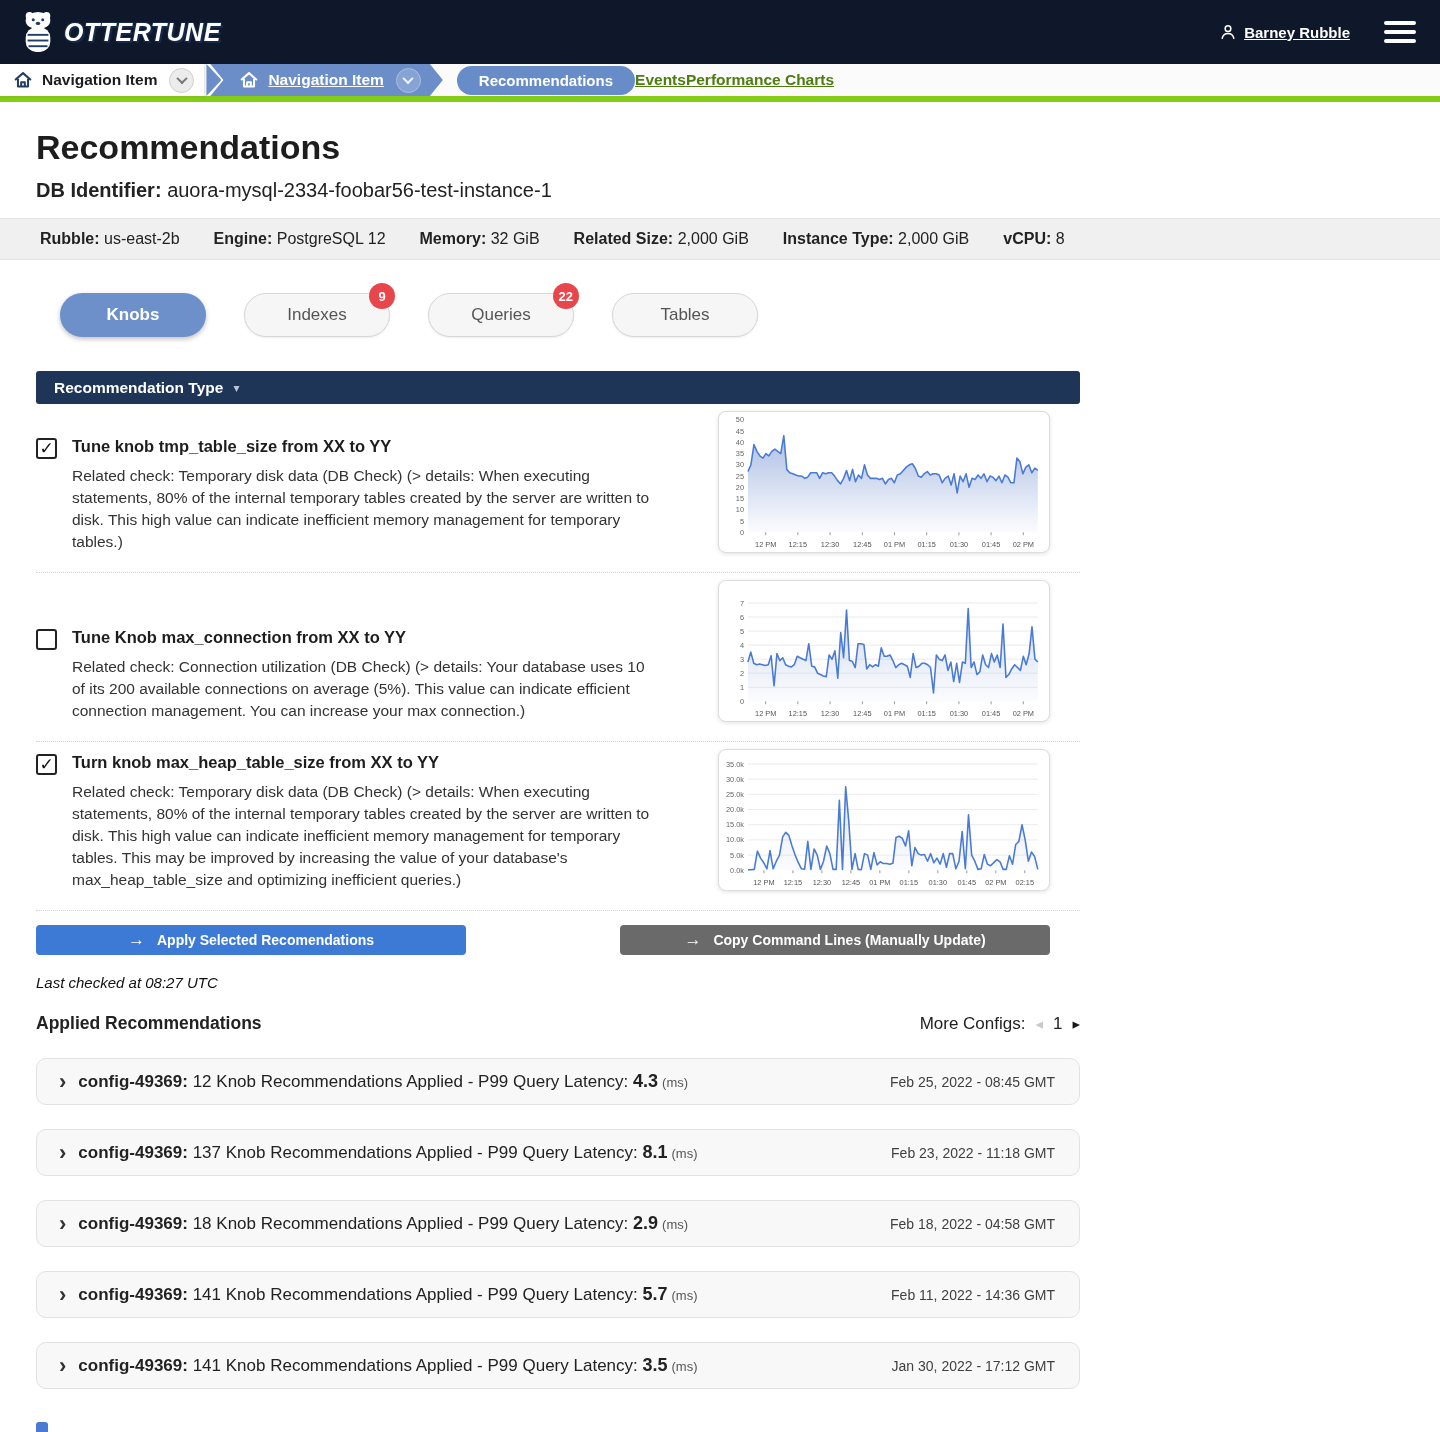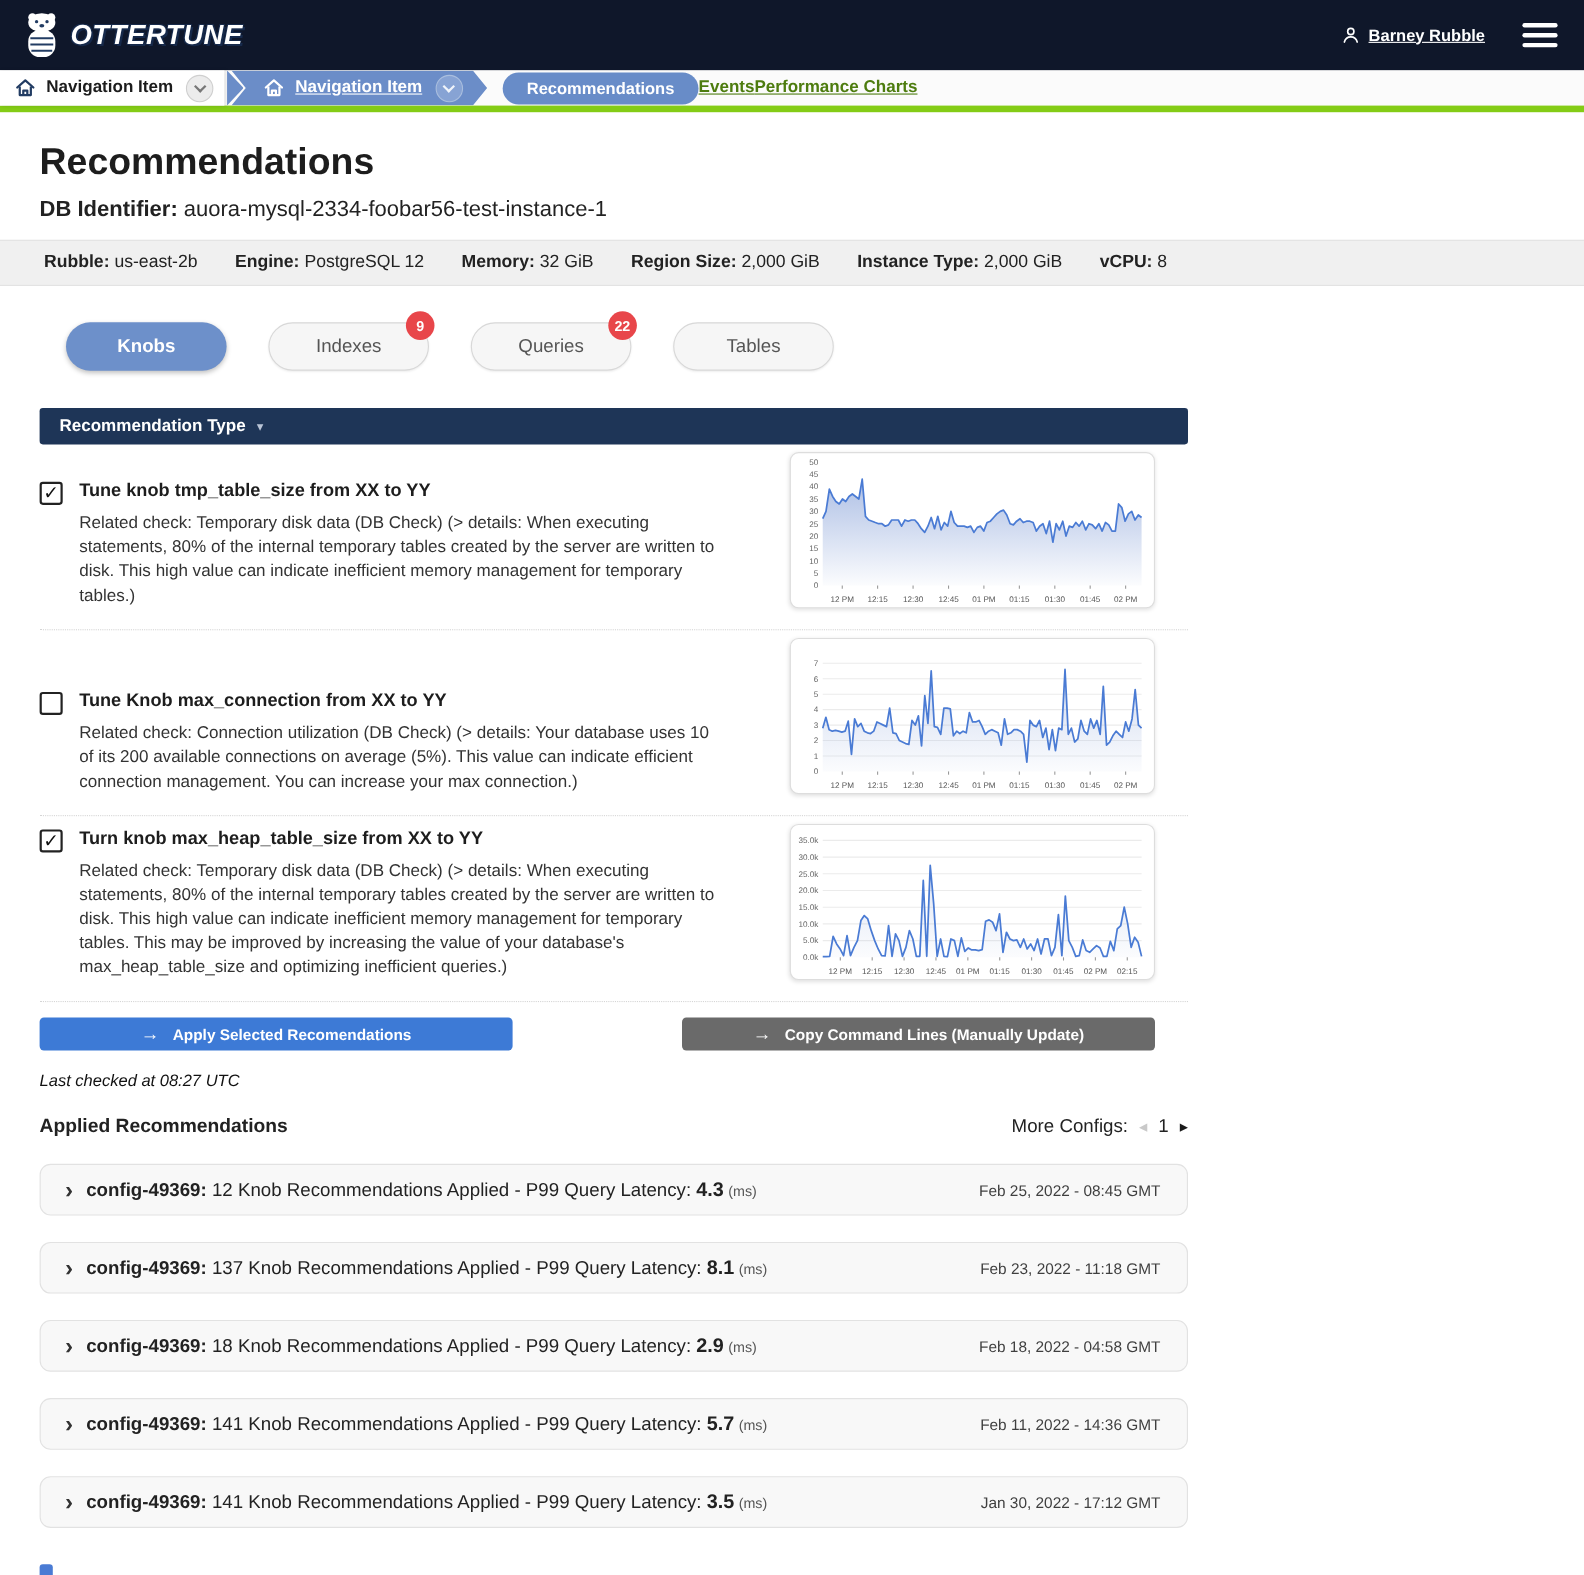--- a/index.html
+++ b/index.html
@@ -182,21 +182,21 @@
   <h1>Recommendations</h1>
   <div class="dbline">
     <b>DB Identifier:</b>
     <span>auora-mysql-2334-foobar56-test-instance-1</span>
   </div>
 
   <div class="infobar">
     <span><b>Rubble:</b> <span>us-east-2b</span></span>
     <span><b>Engine:</b> <span>PostgreSQL 12</span></span>
     <span><b>Memory:</b> <span>32 GiB</span></span>
-    <span><b>Region Size:</b> <span>2,000 GiB</span></span>
+    <span><b>Related Size:</b> <span>2,000 GiB</span></span>
     <span><b>Instance Type:</b> <span>2,000 GiB</span></span>
     <span><b>vCPU:</b> <span>8</span></span>
   </div>
 
   <div class="tabs">
     <div class="tabpill active">
         <span>Knobs</span>
       </div>
     <div class="tabpill">
         <span>Indexes</span>

